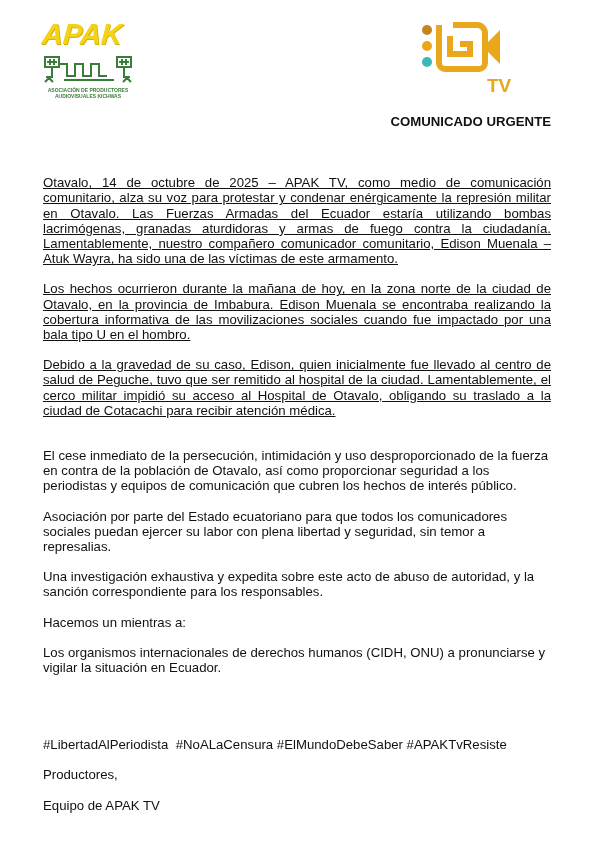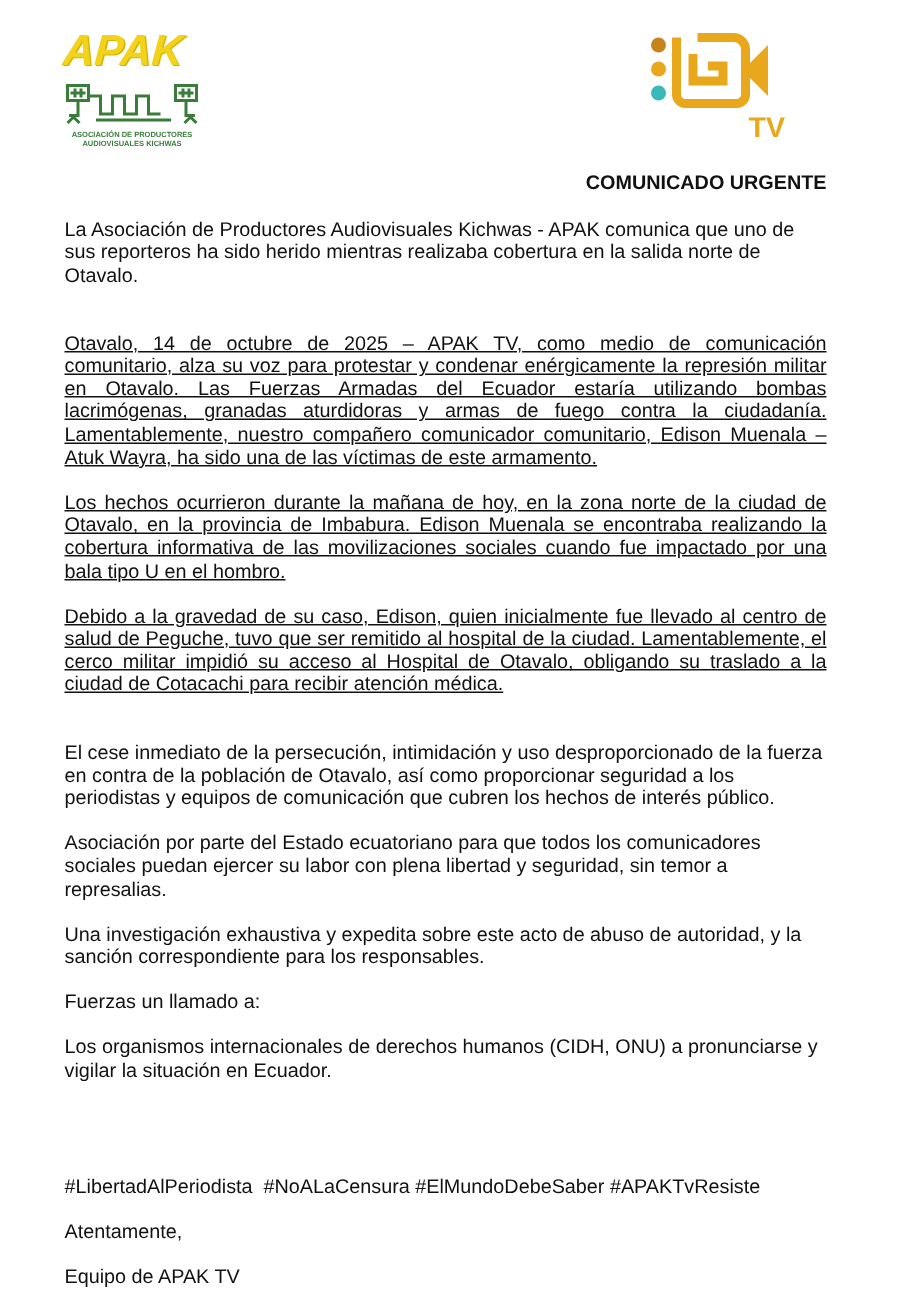--- a/index.html
+++ b/index.html
@@ -7,21 +7,21 @@
          font-family: "Liberation Sans", sans-serif; color: #111111; }
   .header { position: absolute; left: 0; top: 0; width: 611px; height: 110px; }
   .apak-logo { position: absolute; left: 40px; top: 18px; width: 96px; height: 85px; }
   .apak-word { position: absolute; left: 2px; top: 0; font-family: "Liberation Sans", sans-serif;
                font-weight: bold; font-style: italic; font-size: 29px; color: #f2d21b;
                letter-spacing: 0px; transform: skewX(-4deg);
                text-shadow: 1px 1px 0 #d8b400; }
   .apak-glyph { position: absolute; left: 2px; top: 36px; width: 92px; height: 32px; }
   .apak-sub { position: absolute; left: 0; top: 69px; width: 96px; text-align: center;
               font-size: 5px; font-weight: bold; line-height: 6px; color: #3a7d3a; }
-  .tv-logo { position: absolute; left: 432px; top: 22px; width: 100px; height: 80px; }
+  .tv-logo { position: absolute; left: 420px; top: 22px; width: 100px; height: 80px; }
   .tv-word { position: absolute; left: 67px; top: 53px; font-weight: bold; font-size: 19px;
              color: #e9a81c; }
   .doc { position: absolute; left: 43px; top: 114px; width: 508px; font-size: 13.2px;
          line-height: 15.2px; }
   .title { text-align: right; font-weight: bold; font-size: 13.2px; margin: 0 0 16px 0; }
   .p { margin: 0; }
   .j { text-align: justify; text-decoration: underline; }
   .gap1 { height: 15px; }
   .gap2 { height: 30px; }
 </style>
@@ -57,39 +57,38 @@
       <path d="M19 3 v38 a6 6 0 0 0 6 6 h34 a6 6 0 0 0 6 -6 v-30 a8 8 0 0 0 -8 -8 h-24" fill="none" stroke="#e9a81c" stroke-width="6" stroke-linejoin="round"></path>
       <path d="M30 14 v18 h20 v-10 h-10" fill="none" stroke="#e9a81c" stroke-width="6"></path>
       <path d="M66 22 l14 -14 v34 l-14 -14 z" fill="#e9a81c"></path>
     </svg>
     <div class="tv-word">TV</div>
   </div>
 </div>
 
 <div class="doc">
   <div class="title">COMUNICADO URGENTE</div>
-  <p class="p">La Asociación de Productores Audiovisuales Kichwas - APAK comunica que uno de sus reporteros ha sido herido mientras realizaba cobertura en la salida norte de Otavalo.</p>
   <div class="gap2"></div>
   <p class="p j">Otavalo, 14 de octubre de 2025 – APAK TV, como medio de comunicación comunitario, alza su voz para protestar y condenar enérgicamente la represión militar en Otavalo. Las Fuerzas Armadas del Ecuador estaría utilizando bombas lacrimógenas, granadas aturdidoras y armas de fuego contra la ciudadanía. Lamentablemente, nuestro compañero comunicador comunitario, Edison Muenala – Atuk Wayra, ha sido una de las víctimas de este armamento.</p>
   <div class="gap1"></div>
   <p class="p j">Los hechos ocurrieron durante la mañana de hoy, en la zona norte de la ciudad de Otavalo, en la provincia de Imbabura. Edison Muenala se encontraba realizando la cobertura informativa de las movilizaciones sociales cuando fue impactado por una bala tipo U en el hombro.</p>
   <div class="gap1"></div>
   <p class="p j">Debido a la gravedad de su caso, Edison, quien inicialmente fue llevado al centro de salud de Peguche, tuvo que ser remitido al hospital de la ciudad. Lamentablemente, el cerco militar impidió su acceso al Hospital de Otavalo, obligando su traslado a la ciudad de Cotacachi para recibir atención médica.</p>
   <div class="gap1"></div>
   <div class="gap1"></div>
   <p class="p">El cese inmediato de la persecución, intimidación y uso desproporcionado de la fuerza en contra de la población de Otavalo, así como proporcionar seguridad a los periodistas y equipos de comunicación que cubren los hechos de interés público.</p>
   <div class="gap1"></div>
   <p class="p">Asociación por parte del Estado ecuatoriano para que todos los comunicadores sociales puedan ejercer su labor con plena libertad y seguridad, sin temor a represalias.</p>
   <div class="gap1"></div>
   <p class="p">Una investigación exhaustiva y expedita sobre este acto de abuso de autoridad, y la sanción correspondiente para los responsables.</p>
   <div class="gap1"></div>
-  <p class="p">Fuerzas un llamado a:</p>
+  <p class="p">Hacemos un mientras a:</p>
   <div class="gap1"></div>
   <p class="p">Los organismos internacionales de derechos humanos (CIDH, ONU) a pronunciarse y vigilar la situación en Ecuador.</p>
   <div class="gap1"></div>
   <div class="gap1"></div>
   <p class="p" style="white-space:pre;margin-top:32px;">#LibertadAlPeriodista  #NoALaCensura #ElMundoDebeSaber #APAKTvResiste</p>
   <div class="gap1"></div>
-  <p class="p">Atentamente,</p>
+  <p class="p">Productores,</p>
   <div class="gap1"></div>
   <p class="p">Equipo de APAK TV</p>
 
 </div>
 
 </body></html>

